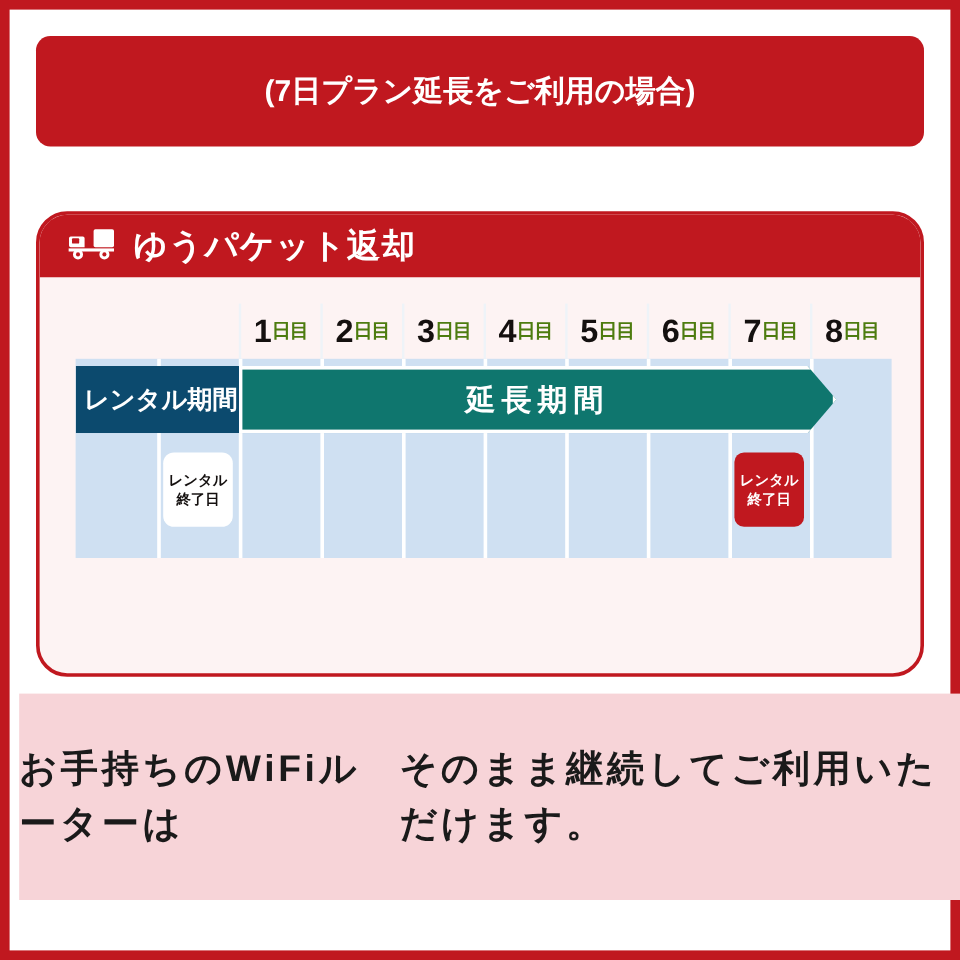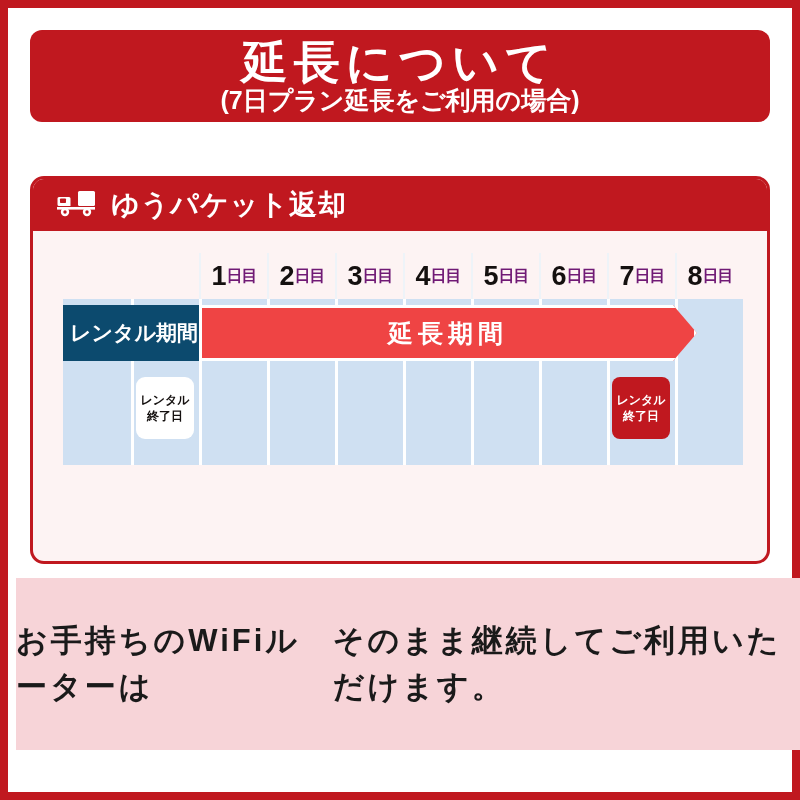--- a/index.html
+++ b/index.html
@@ -26,21 +26,21 @@
     font-size:46px;font-weight:bold;letter-spacing:6px;line-height:1.02;
     margin-bottom:1px;
   }
   #title-sub{
     font-size:25px;font-weight:bold;letter-spacing:0px;line-height:1.05;text-align:right;
   }
   
   #card{
     position:absolute;left:22px;top:168px;width:740px;height:388px;
     box-sizing:border-box;
-    border:3px solid #c0181f;border-radius:14px;
+    border:3px solid #c0181f;border-radius:26px;
     background:#fdf3f3;overflow:hidden;
   }
   #card-header{
     position:absolute;left:0;top:0;width:100%;height:52px;
     background:#c0181f;
     display:flex;align-items:center;
     border-radius:9px 9px 0 0;
   }
   #truck-icon{margin-left:24px;margin-right:14px;display:block;}
   #card-header-label{
@@ -57,21 +57,21 @@
     position:absolute;top:0;height:46px;
     display:flex;align-items:center;justify-content:center;
     font-size:0;
     border-left:2px solid #eef3f8;
     box-sizing:border-box;
   }
   .daylabel .dnum{
     font-size:27px;font-weight:bold;color:#14100f;letter-spacing:0px;
   }
   .daylabel .dsuf{
-    font-size:16px;font-weight:bold;color:#701a75;letter-spacing:-1px;
+    font-size:16px;font-weight:bold;color:#4d7c0f;letter-spacing:-1px;
   }
   #grid{
     position:absolute;left:0;top:46px;width:680px;height:166px;
     background:#cfe0f2;
   }
   .gridcol{
     position:absolute;top:0;height:166px;
     box-sizing:border-box;
     border-left:3px solid #ffffff;
   }
@@ -81,21 +81,21 @@
     position:absolute;left:0;top:6px;height:56px;
     background:#0c4a6e;
     display:flex;align-items:center;justify-content:center;
     color:#ffffff;font-size:21px;font-weight:bold;letter-spacing:0px;
     padding-right:16px;box-sizing:border-box;
     clip-path:polygon(0 0, calc(100% - 22px) 0, 100% 50%, calc(100% - 22px) 100%, 0 100%);
   }
   
   #extension-period{
     position:absolute;top:6px;height:56px;
-    background:#ef4444;
+    background:#0f766e;
     border:3px solid #ffffff;box-sizing:border-box;
     display:flex;align-items:center;justify-content:center;
     color:#ffffff;font-size:25px;font-weight:bold;letter-spacing:5px;
     clip-path:polygon(0 0, calc(100% - 24px) 0, 100% 50%, calc(100% - 24px) 100%, 0 100%);
   }
   
   #end-white{
     position:absolute;top:78px;
     background:#ffffff;border-radius:9px;
     display:flex;flex-direction:column;align-items:center;justify-content:center;
@@ -118,21 +118,20 @@
     font-size:31px;font-weight:bold;color:#1a1a1a;letter-spacing:3px;
     line-height:1.5;
   }
 </style>
 </head>
 <body>
 
 <div id="frame">
 
   <div id="title-banner">
-    <div id="title-main">延長について</div>
     <div id="title-sub">(7日プラン延長をご利用の場合)</div>
   </div>
 
   <div id="card">
 
     <div id="card-header">
       <span id="truck-icon">
         <svg width="40" height="28" viewBox="0 0 40 28" aria-hidden="true">
           <rect x="21" y="2" width="17" height="15" rx="1.5" fill="#ffffff"></rect>
           <path d="M2 8 h10 a1.5 1.5 0 0 1 1.5 1.5 V17 H2 a1.5 1.5 0 0 1 -1.5 -1.5 V9.5 A1.5 1.5 0 0 1 2 8 Z" fill="#ffffff"></path>

